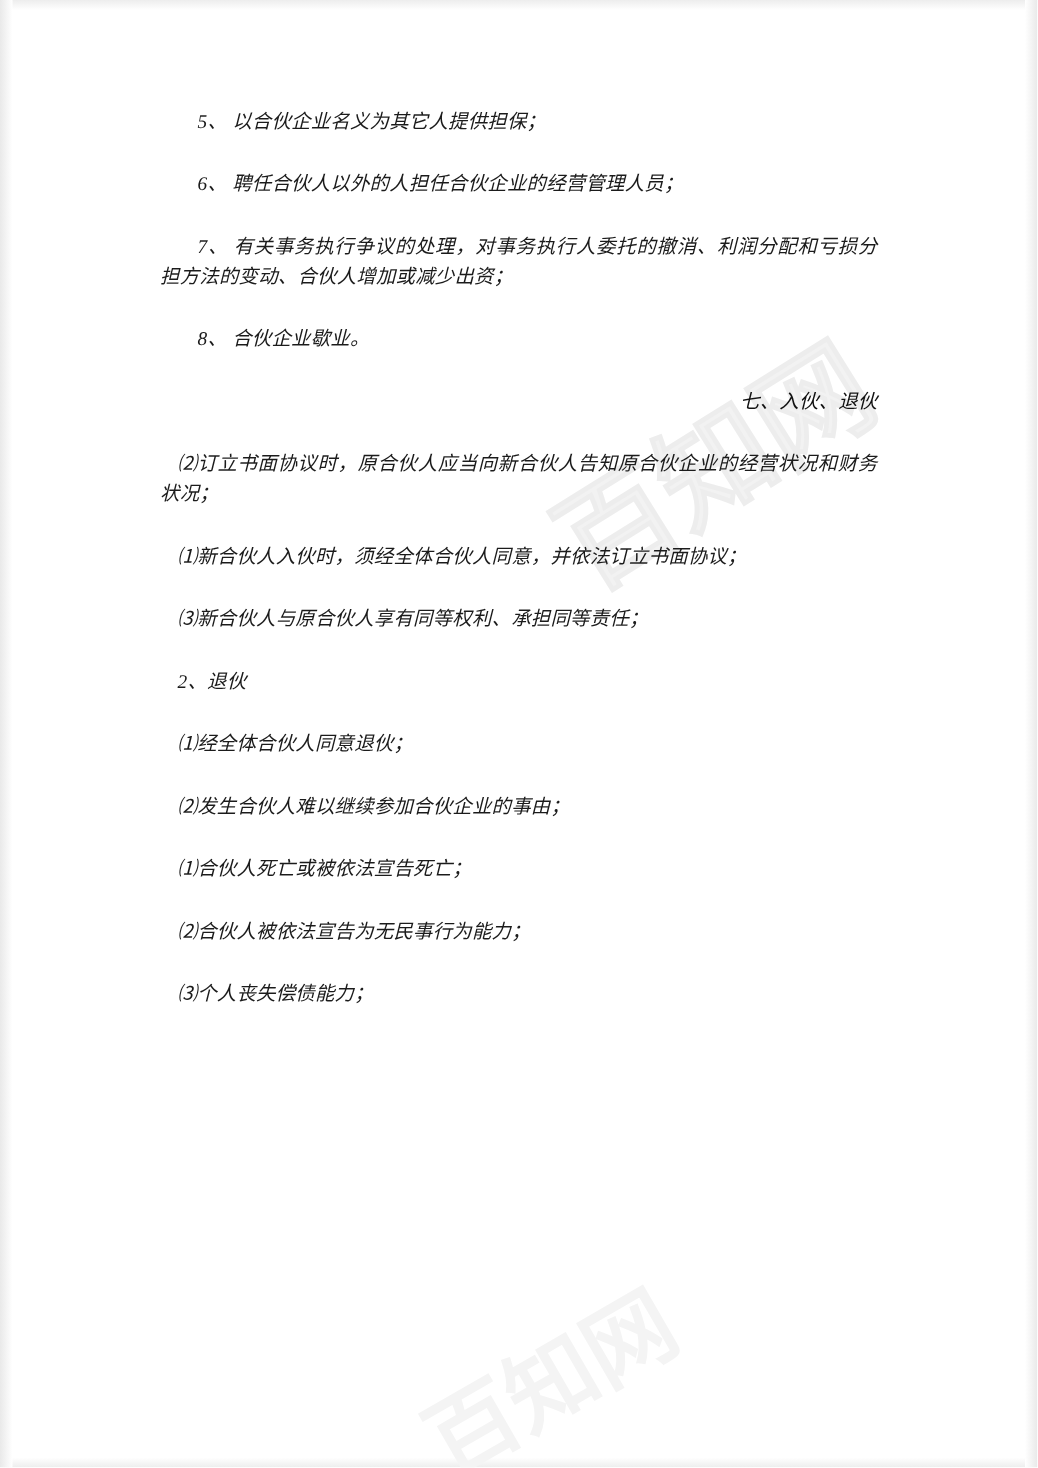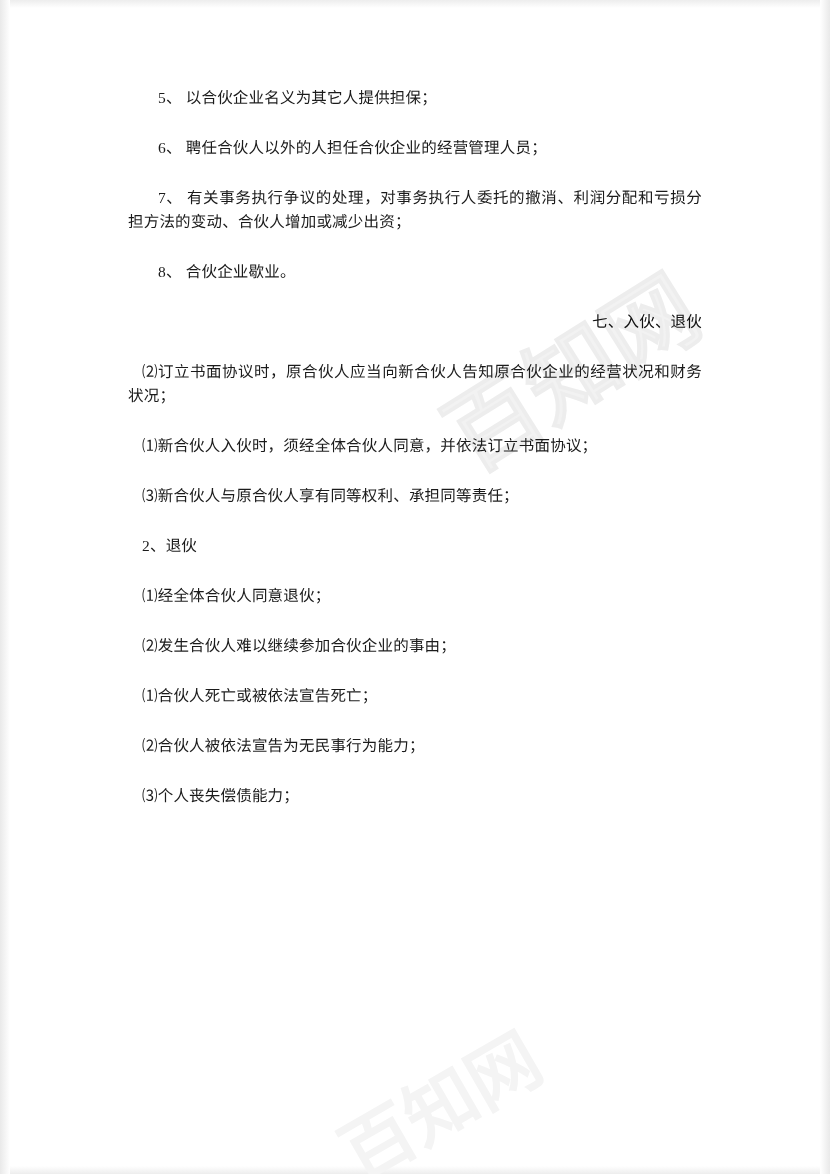--- a/index.html
+++ b/index.html
@@ -50,20 +50,21 @@
 
   .content {
     position: absolute;
     left: 0;
     top: 0;
     right: 0;
     bottom: 0;
     padding: 86px 128px 40px 128px;
     box-sizing: border-box;
     z-index: 2;
+    font-style: italic;
   }
 
   p.para {
     margin: 0 0 26px 0;
     font-size: 15.5px;
     line-height: 1.55;
     color: #1b1b1b;
     text-align: justify;
     letter-spacing: 0.2px;
   }

